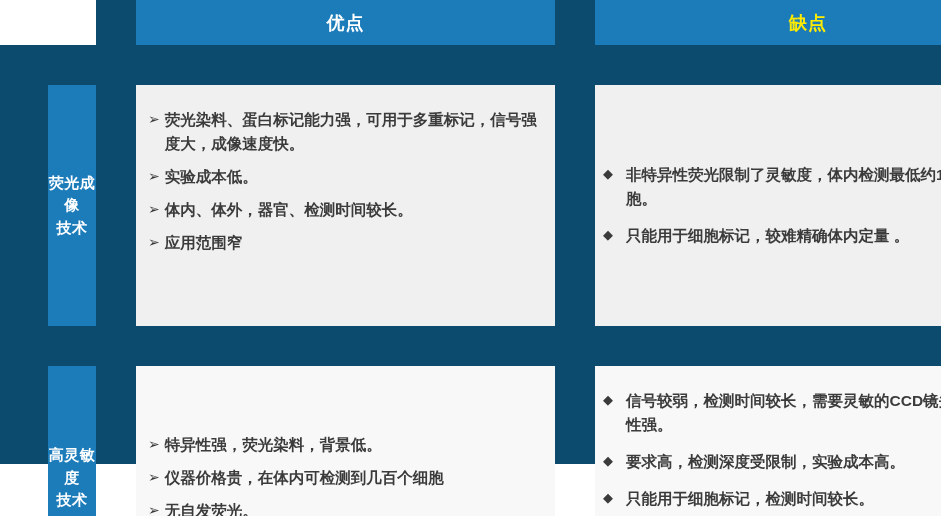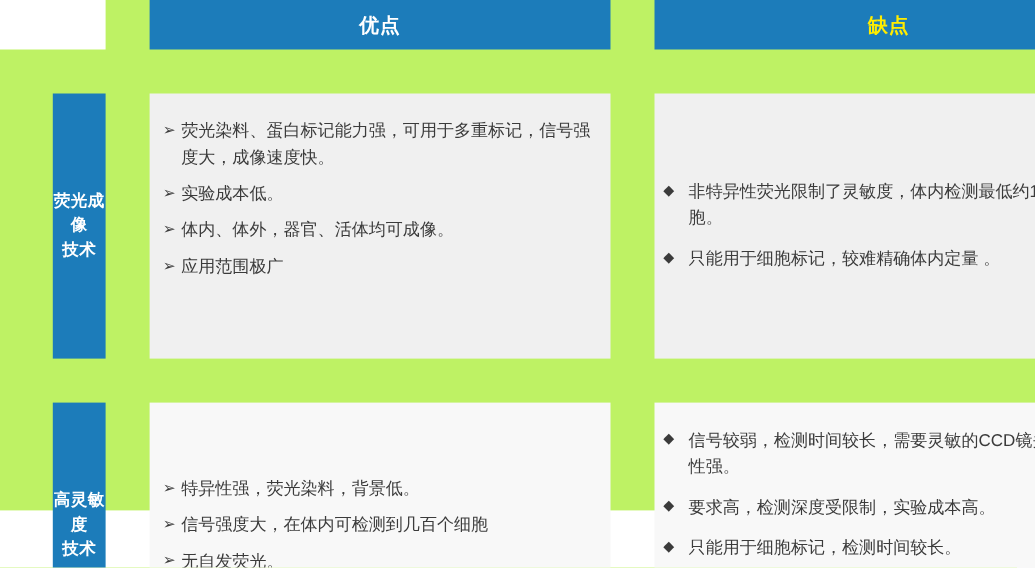--- a/index.html
+++ b/index.html
@@ -15,21 +15,21 @@
   }
 
   .table {
     width: 941px;
     height: 464px;
     display: grid;
     grid-template-columns: 96px 419px 426px;
     grid-template-rows: 45px 241px 224px;
     column-gap: 2px;
     row-gap: 4px;
-    background: #bef264;
+    background: #0c4a6e;
     box-sizing: border-box;
     gap: 40px;
   }
 
   .corner-cell {
     background: #ffffff;
   }
 
   .header-cell {
     background: #1c7cba;
@@ -101,20 +101,21 @@
     line-height: 1.65;
   }
   .glyph-diamond {
     font-size: 13px;
     margin-right: 13px;
     line-height: 1.75;
   }
 
   .bullet-text {
     flex: 1 1 auto;
+    font-weight: bold;
   }
 
   sup {
     font-size: 0.68em;
     vertical-align: super;
     line-height: 0;
   }
 
   
   .cell-pros-r1 { justify-content: flex-start; padding-top: 14px; }
@@ -145,25 +146,25 @@
       <li class="bullet-item bullet-arrow-item">
         <span class="bullet-glyph glyph-arrow">➢</span>
         <span class="bullet-text">荧光染料、蛋白标记能力强，可用于多重标记，信号强度大，成像速度快。</span>
       </li>
       <li class="bullet-item bullet-arrow-item">
         <span class="bullet-glyph glyph-arrow">➢</span>
         <span class="bullet-text">实验成本低。</span>
       </li>
       <li class="bullet-item bullet-arrow-item">
         <span class="bullet-glyph glyph-arrow">➢</span>
-        <span class="bullet-text">体内、体外，器官、活体均可成像。</span>
-      </li>
-      <li class="bullet-item bullet-arrow-item">
-        <span class="bullet-glyph glyph-arrow">➢</span>
-        <span class="bullet-text">应用范围极广</span>
+        <span class="bullet-text">体内、体外，器官、检测时间较长。</span>
+      </li>
+      <li class="bullet-item bullet-arrow-item">
+        <span class="bullet-glyph glyph-arrow">➢</span>
+        <span class="bullet-text">应用范围窄</span>
       </li>
     </ul>
   </div>
 
   <div class="content-cell cell-cons cell-cons-r1 row1-cell" style="background:#f0f0f0">
     <ul class="bullet-list">
       <li class="bullet-item bullet-diamond-item">
         <span class="bullet-glyph glyph-diamond">◆</span>
         <span class="bullet-text">非特异性荧光限制了灵敏度，体内检测最低约10<sup>4</sup>细胞。</span>
       </li>
@@ -180,21 +181,21 @@
   </div>
 
   <div class="content-cell cell-pros cell-pros-r2 row2-cell" style="background:#f8f8f8">
     <ul class="bullet-list">
       <li class="bullet-item bullet-arrow-item">
         <span class="bullet-glyph glyph-arrow">➢</span>
         <span class="bullet-text">特异性强，荧光染料，背景低。</span>
       </li>
       <li class="bullet-item bullet-arrow-item">
         <span class="bullet-glyph glyph-arrow">➢</span>
-        <span class="bullet-text">信号强度大，在体内可检测到几百个细胞</span>
+        <span class="bullet-text">仪器价格贵，在体内可检测到几百个细胞</span>
       </li>
       <li class="bullet-item bullet-arrow-item">
         <span class="bullet-glyph glyph-arrow">➢</span>
         <span class="bullet-text">无自发荧光。</span>
       </li>
     </ul>
   </div>
 
   <div class="content-cell cell-cons cell-cons-r2 row2-cell" style="background:#f8f8f8">
     <ul class="bullet-list">

